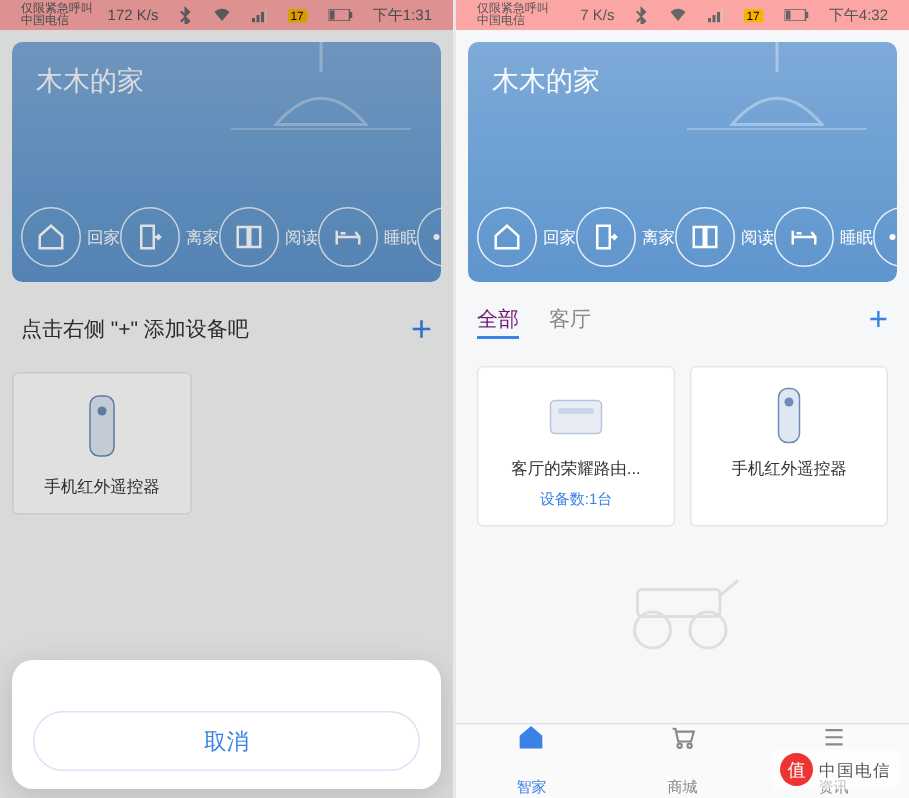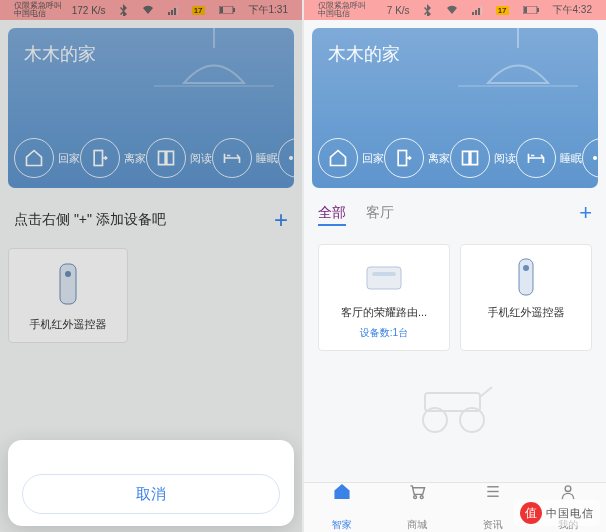--- a/index.html
+++ b/index.html
@@ -324,27 +324,20 @@
         <span>商城</span>
       </div>
       <div class="titem">
         <svg width="20" height="18" viewBox="0 0 20 18" fill="none" stroke="#888" stroke-width="1.5">
             <line x1="4" y1="4" x2="16" y2="4"></line>
             <line x1="4" y1="9" x2="16" y2="9"></line>
             <line x1="4" y1="14" x2="16" y2="14"></line>
           </svg>
         <span>资讯</span>
       </div>
-      <div class="titem">
-        <svg width="20" height="18" viewBox="0 0 20 18" fill="none" stroke="#888" stroke-width="1.5">
-            <circle cx="10" cy="6" r="3"></circle>
-            <path d="M4 17c0-4 3-6 6-6s6 2 6 6"></path>
-          </svg>
-        <span>我的</span>
-      </div>
     </div>
   </div>
 
   <div class="wm">
     <div class="circ">值</div>
     <div class="txt">中国电信</div>
   </div>
 </div>
 
 </body></html>

